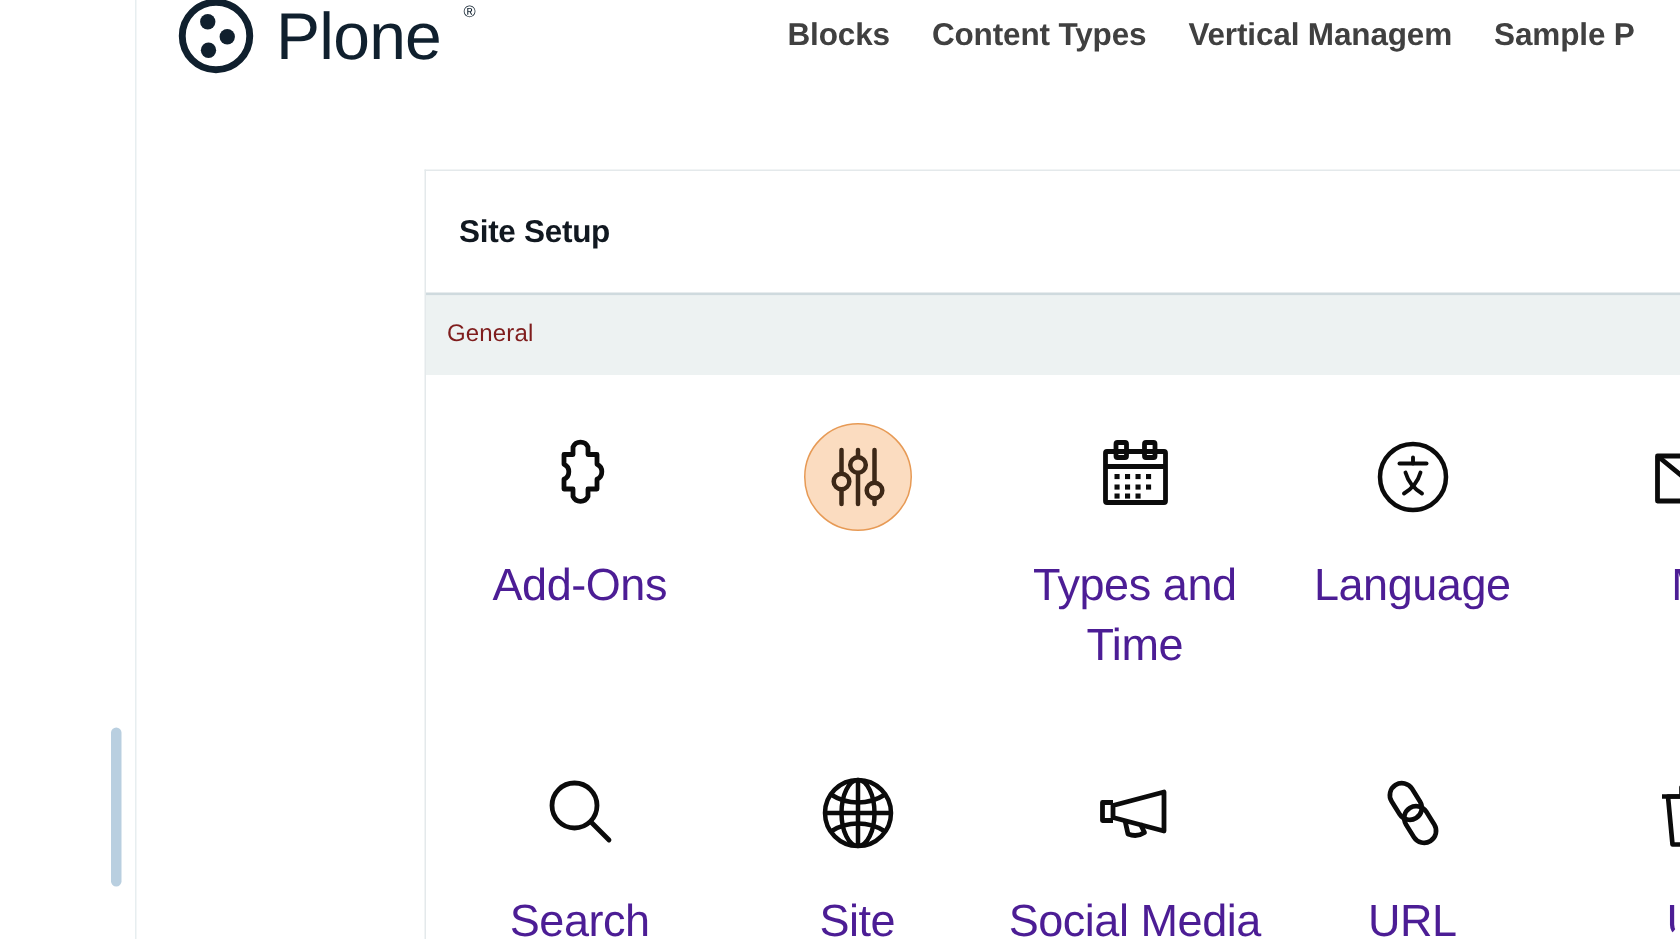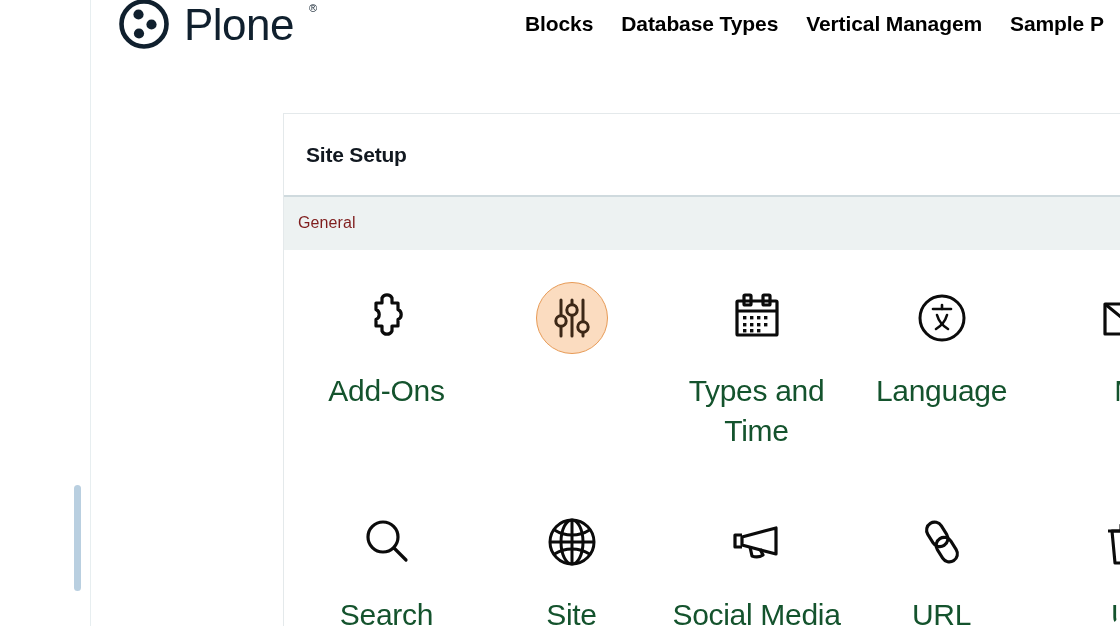--- a/index.html
+++ b/index.html
@@ -41,21 +41,21 @@
   .brand-reg {
     font-size: 11px; color: #10202e; position: relative;
     top: -16px; left: 2px; font-weight: 400;
   }
   .topnav {
     position: absolute; left: 434px; top: 12px;
     display: flex; align-items: center; gap: 28px;
     white-space: nowrap;
   }
   .topnav a {
-    font-size: 21px; font-weight: 700; color: #000000;
+    font-size: 21px; font-weight: 700; color: #404040;
     text-decoration: none; letter-spacing: -0.1px;
   }
 
   
   .panel {
     position: absolute; left: 283px; top: 113px;
     width: 900px; height: 540px;
     background: #ffffff;
     border: 1px solid #e4e9eb;
     border-bottom: none; border-right: none;
@@ -94,21 +94,21 @@
     box-sizing: border-box;
   }
   .tile.active .tile-icon-wrap {
     background: #fbdcc0;
     border: 1px solid #e79a55;
   }
   .tile-icon-wrap svg { display: block; }
   .tile-label {
     margin-top: 17px;
     font-size: 30px; font-weight: 400; line-height: 1.32;
-    color: #14532d; text-align: center; letter-spacing: -0.3px;
+    color: #4c1d95; text-align: center; letter-spacing: -0.3px;
     max-width: 180px;
   }
   .row2 { margin-top: 24px; }
 </style>
 </head>
 <body>
 
 <div id="root">
 
   <div class="left-rail">
@@ -125,21 +125,21 @@
           <circle cx="34.5" cy="27.5" r="5.1" fill="#10202e"></circle>
           <circle cx="22" cy="36.5" r="5.1" fill="#10202e"></circle>
         </svg>
       </span>
       <span class="brand-word">Plone</span>
       <span class="brand-reg">®</span>
     </div>
 
     <nav class="topnav">
       <a href="#">Blocks</a>
-      <a href="#">Database Types</a>
+      <a href="#">Content Types</a>
       <a href="#">Vertical Managem</a>
       <a href="#">Sample P</a>
     </nav>
 
   </div>
 
   <div class="panel">
 
     <div class="panel-title">Site Setup</div>
     <div class="panel-divider"></div>

